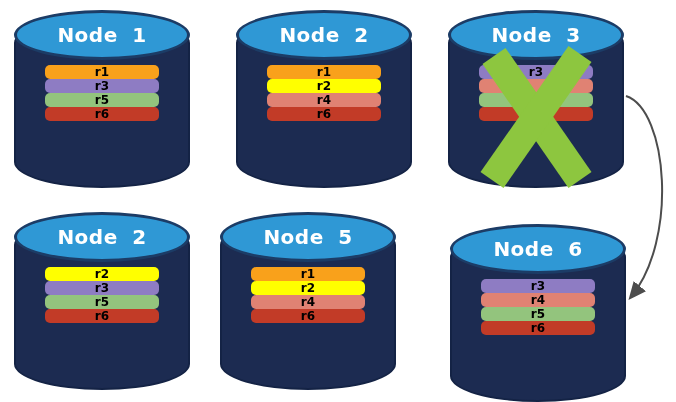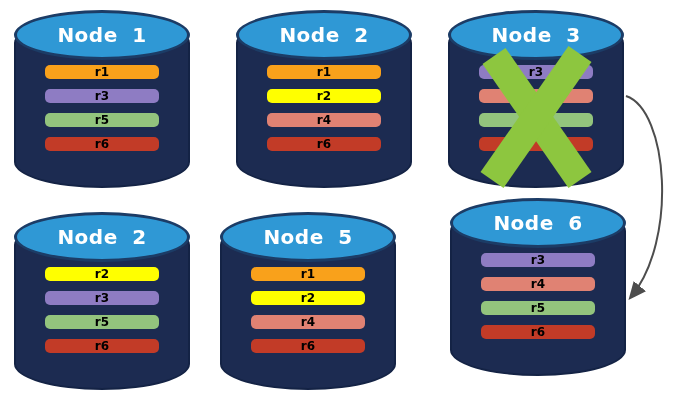--- a/index.html
+++ b/index.html
@@ -21,21 +21,21 @@
     border:3px solid #1C3C66; border-radius:50%;
     display:flex; align-items:center; justify-content:center;
     z-index:2;
   }
   .node-title {
     color:#ffffff; font-weight:bold; font-size:20px;
     letter-spacing:0.5px; word-spacing:7px; white-space:nowrap;
   }
   .bars {
     position:absolute; top:55px; left:0; width:100%;
-    display:flex; flex-direction:column; align-items:center; gap:10px;
+    display:flex; flex-direction:column; align-items:center; 
     z-index:3;
   }
   .bar {
     width:114px; height:14px; border-radius:5px;
     text-align:center; color:#000000; font-weight:bold;
     font-size:12px; line-height:14px;
   }
   .fail-x {
     position:absolute; left:0; top:0; width:176px; height:178px;
     z-index:6; overflow:visible;
@@ -112,21 +112,21 @@
       <span class="node-title">Node 5</span>
     </div>
     <div class="bars">
       <div class="bar" style="background: rgb(249, 161, 27);">r1</div>
       <div class="bar" style="background: rgb(255, 255, 0);">r2</div>
       <div class="bar" style="background: rgb(224, 130, 115);">r4</div>
       <div class="bar" style="background: rgb(194, 59, 39);">r6</div>
     </div>
   </div>
 
-  <div class="node" style="left:450px;top:198px">
+  <div class="node" style="left:450px;top:224px">
     <div class="cyl-body"></div>
     <div class="cyl-top">
       <span class="node-title">Node 6</span>
     </div>
     <div class="bars">
       <div class="bar" style="background: rgb(142, 124, 195);">r3</div>
       <div class="bar" style="background: rgb(224, 130, 115);">r4</div>
       <div class="bar" style="background: rgb(147, 196, 125);">r5</div>
       <div class="bar" style="background: rgb(194, 59, 39);">r6</div>
     </div>

